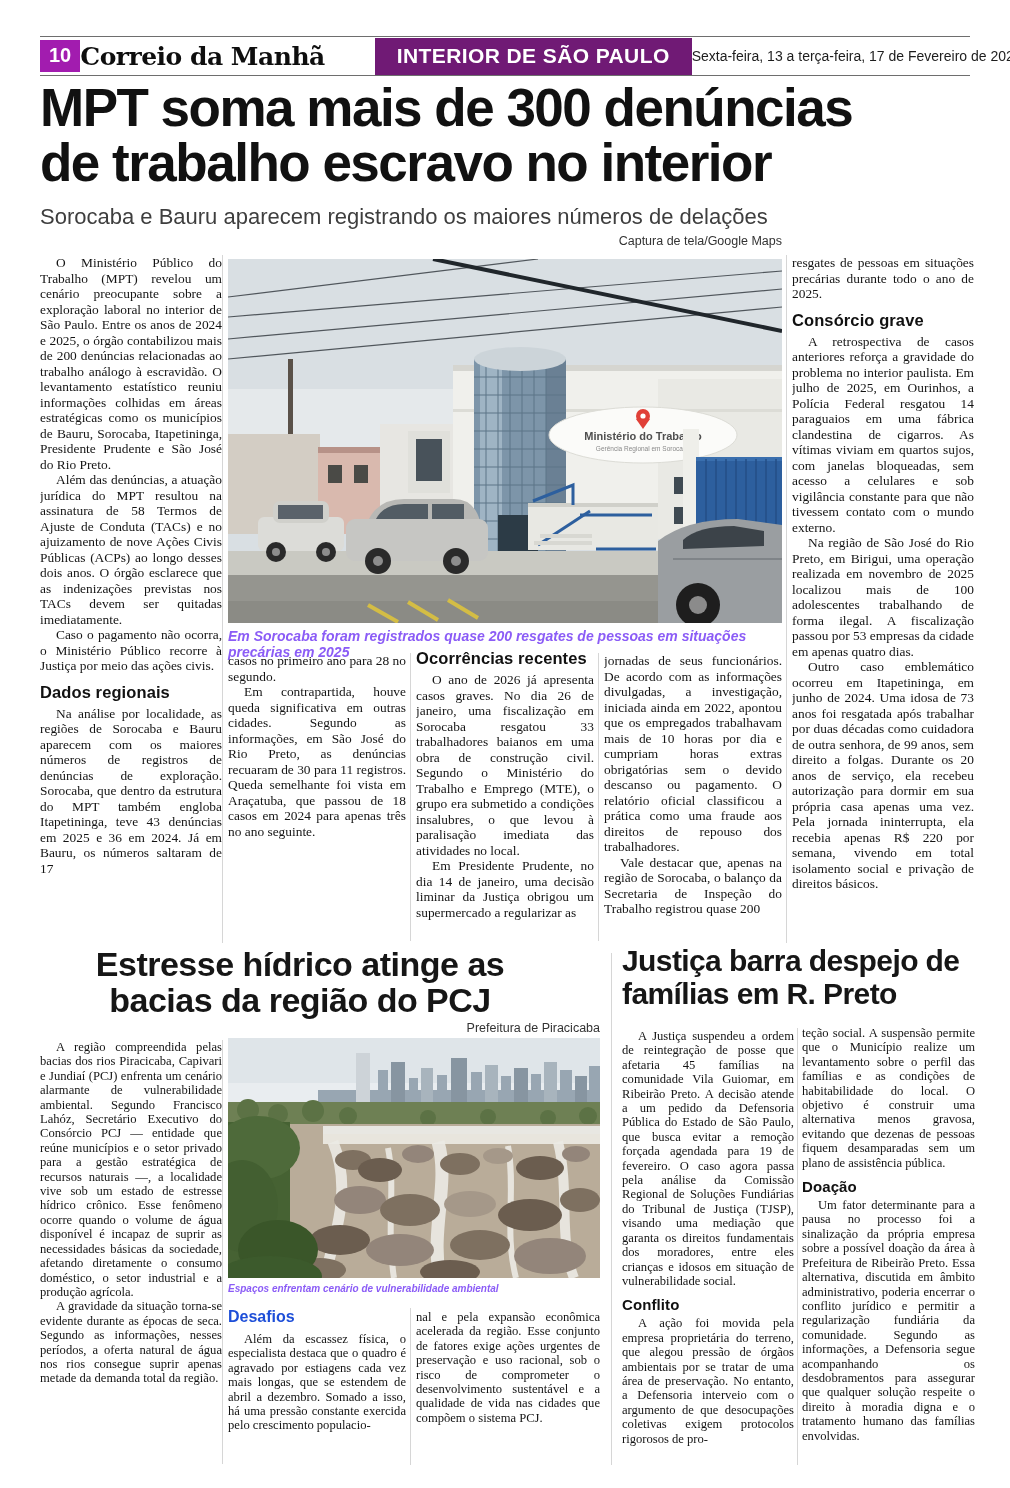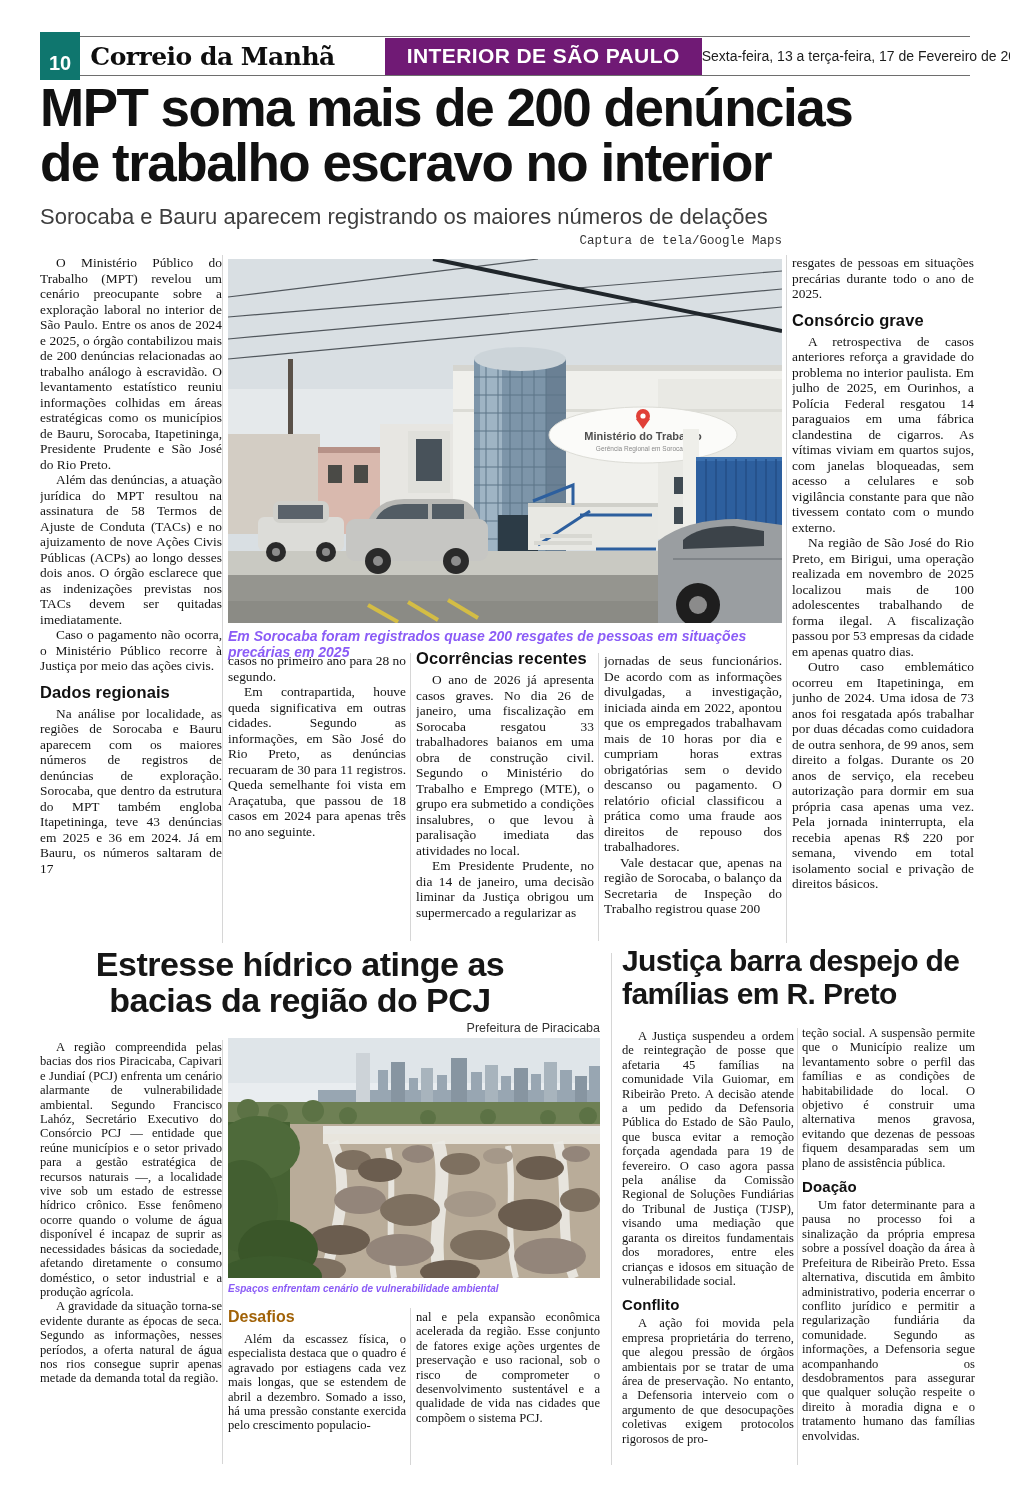--- a/index.html
+++ b/index.html
@@ -10,21 +10,21 @@
     font-family: "Liberation Serif", serif; color:#141414;
   }
   .abs { position:absolute; }
 
   
   .page-header {
     left:40px; top:36px; width:930px; height:40px;
     border-top:1.5px solid #6e6e6e; border-bottom:1.5px solid #6e6e6e;
     display:flex; align-items:center;
   }
-  .pagenum-box { background:#0f766e; color:#fff; font:700 20px "Liberation Sans", sans-serif; padding:20px 9px 5px; margin-right:10px; }
+  .pagenum-box { background:#a21caf; color:#fff; font:700 20px "Liberation Sans", sans-serif; padding:4px 9px 5px; }
   .masthead { font:700 25px "DejaVu Serif", serif; letter-spacing:-0.5px; color:#0e0e0e; white-space:nowrap; }
   .banner { background:#701a75; color:#fff; font:700 21px "Liberation Sans", sans-serif; letter-spacing:0.4px; padding:6px 22px 7px; margin-left:50px; white-space:nowrap; }
   .edition-date { margin-left:auto; font:400 14px "Liberation Sans", sans-serif; color:#1d1d1d; white-space:nowrap; }
 
   
   .main-headline { left:40px; top:80px; width:884px; font:700 53px/1.04 "Liberation Sans", sans-serif; letter-spacing:-1.5px; color:#111; }
   .main-subhead  { left:40px; top:204px; width:930px; font:400 22px "Liberation Sans", sans-serif; color:#3e3e3e; }
   .sub-headline  { font-family:"Liberation Sans", sans-serif; font-weight:700; color:#161616; }
   .pcj-headline  { left:40px; top:946px; width:520px; font-size:34px; line-height:1.06; letter-spacing:-0.5px;text-align:center; }
   .despejo-headline { left:622px; top:944px; width:353px; font-size:30px; line-height:1.1; letter-spacing:-0.6px; }
@@ -35,41 +35,41 @@
   .caption-sm { font-size:10px; }
 
   
   .col { overflow:hidden; text-align:justify; }
   .bt-main { font-size:13.4px; line-height:15.5px; }
   .bt-sm   { font-size:12.6px; line-height:14.4px; }
   .col p { text-indent:16px; }
   .col p.cont { text-indent:0; }
   .sec-head { font:700 16.5px "Liberation Sans", sans-serif; color:#111; text-indent:0; margin:9px 0 4px; letter-spacing:0.1px; }
   .sec-head-sm { font-size:15px; margin:8px 0 3px; }
-  .standalone-head { font:700 16px "Liberation Sans", sans-serif; color:#a16207; }
+  .standalone-head { font:700 16px "Liberation Sans", sans-serif; color:#1d4ed8; }
 
   .vrule { width:1px; background:#d6d6d6; }
   .photo-frame { display:block; }
 </style>
 </head>
 <body>
 
 <div class="page">
 
   <div class="abs page-header">
     <span class="pagenum-box">10</span>
     <span class="masthead">Correio da Manhã</span>
     <span class="banner">INTERIOR DE SÃO PAULO</span>
     <span class="edition-date">Sexta-feira, 13 a terça-feira, 17 de Fevereiro de 2026</span>
   </div>
 
-  <h1 class="abs main-headline">MPT soma mais de 200 denúncias de trabalho escravo no interior</h1>
+  <h1 class="abs main-headline">MPT soma mais de 300 denúncias de trabalho escravo no interior</h1>
   <div class="abs main-subhead">Sorocaba e Bauru aparecem registrando os maiores números de delações</div>
 
-  <div class="abs credit" style="left:228px; top:234px; width:554px;font-family:Liberation Mono, monospace;">Captura de tela/Google Maps</div>
+  <div class="abs credit" style="left:228px; top:234px; width:554px;">Captura de tela/Google Maps</div>
 
   <svg class="abs photo-frame" style="left:228px; top:259px;" width="554" height="364" viewBox="0 0 554 364" aria-hidden="true">
     <rect x="0" y="0" width="554" height="364" fill="#d9dfe3"></rect>
     <rect x="0" y="130" width="554" height="95" fill="#e5e9eb"></rect>
 
     <g stroke="#2f353b" stroke-width="1.2" opacity="0.8">
       <path d="M0,58 L554,12" fill="none"></path>
       <path d="M0,80 L554,30" fill="none"></path>
       <path d="M0,100 L554,48" fill="none"></path>
       <path d="M0,38 L310,0" fill="none"></path>

